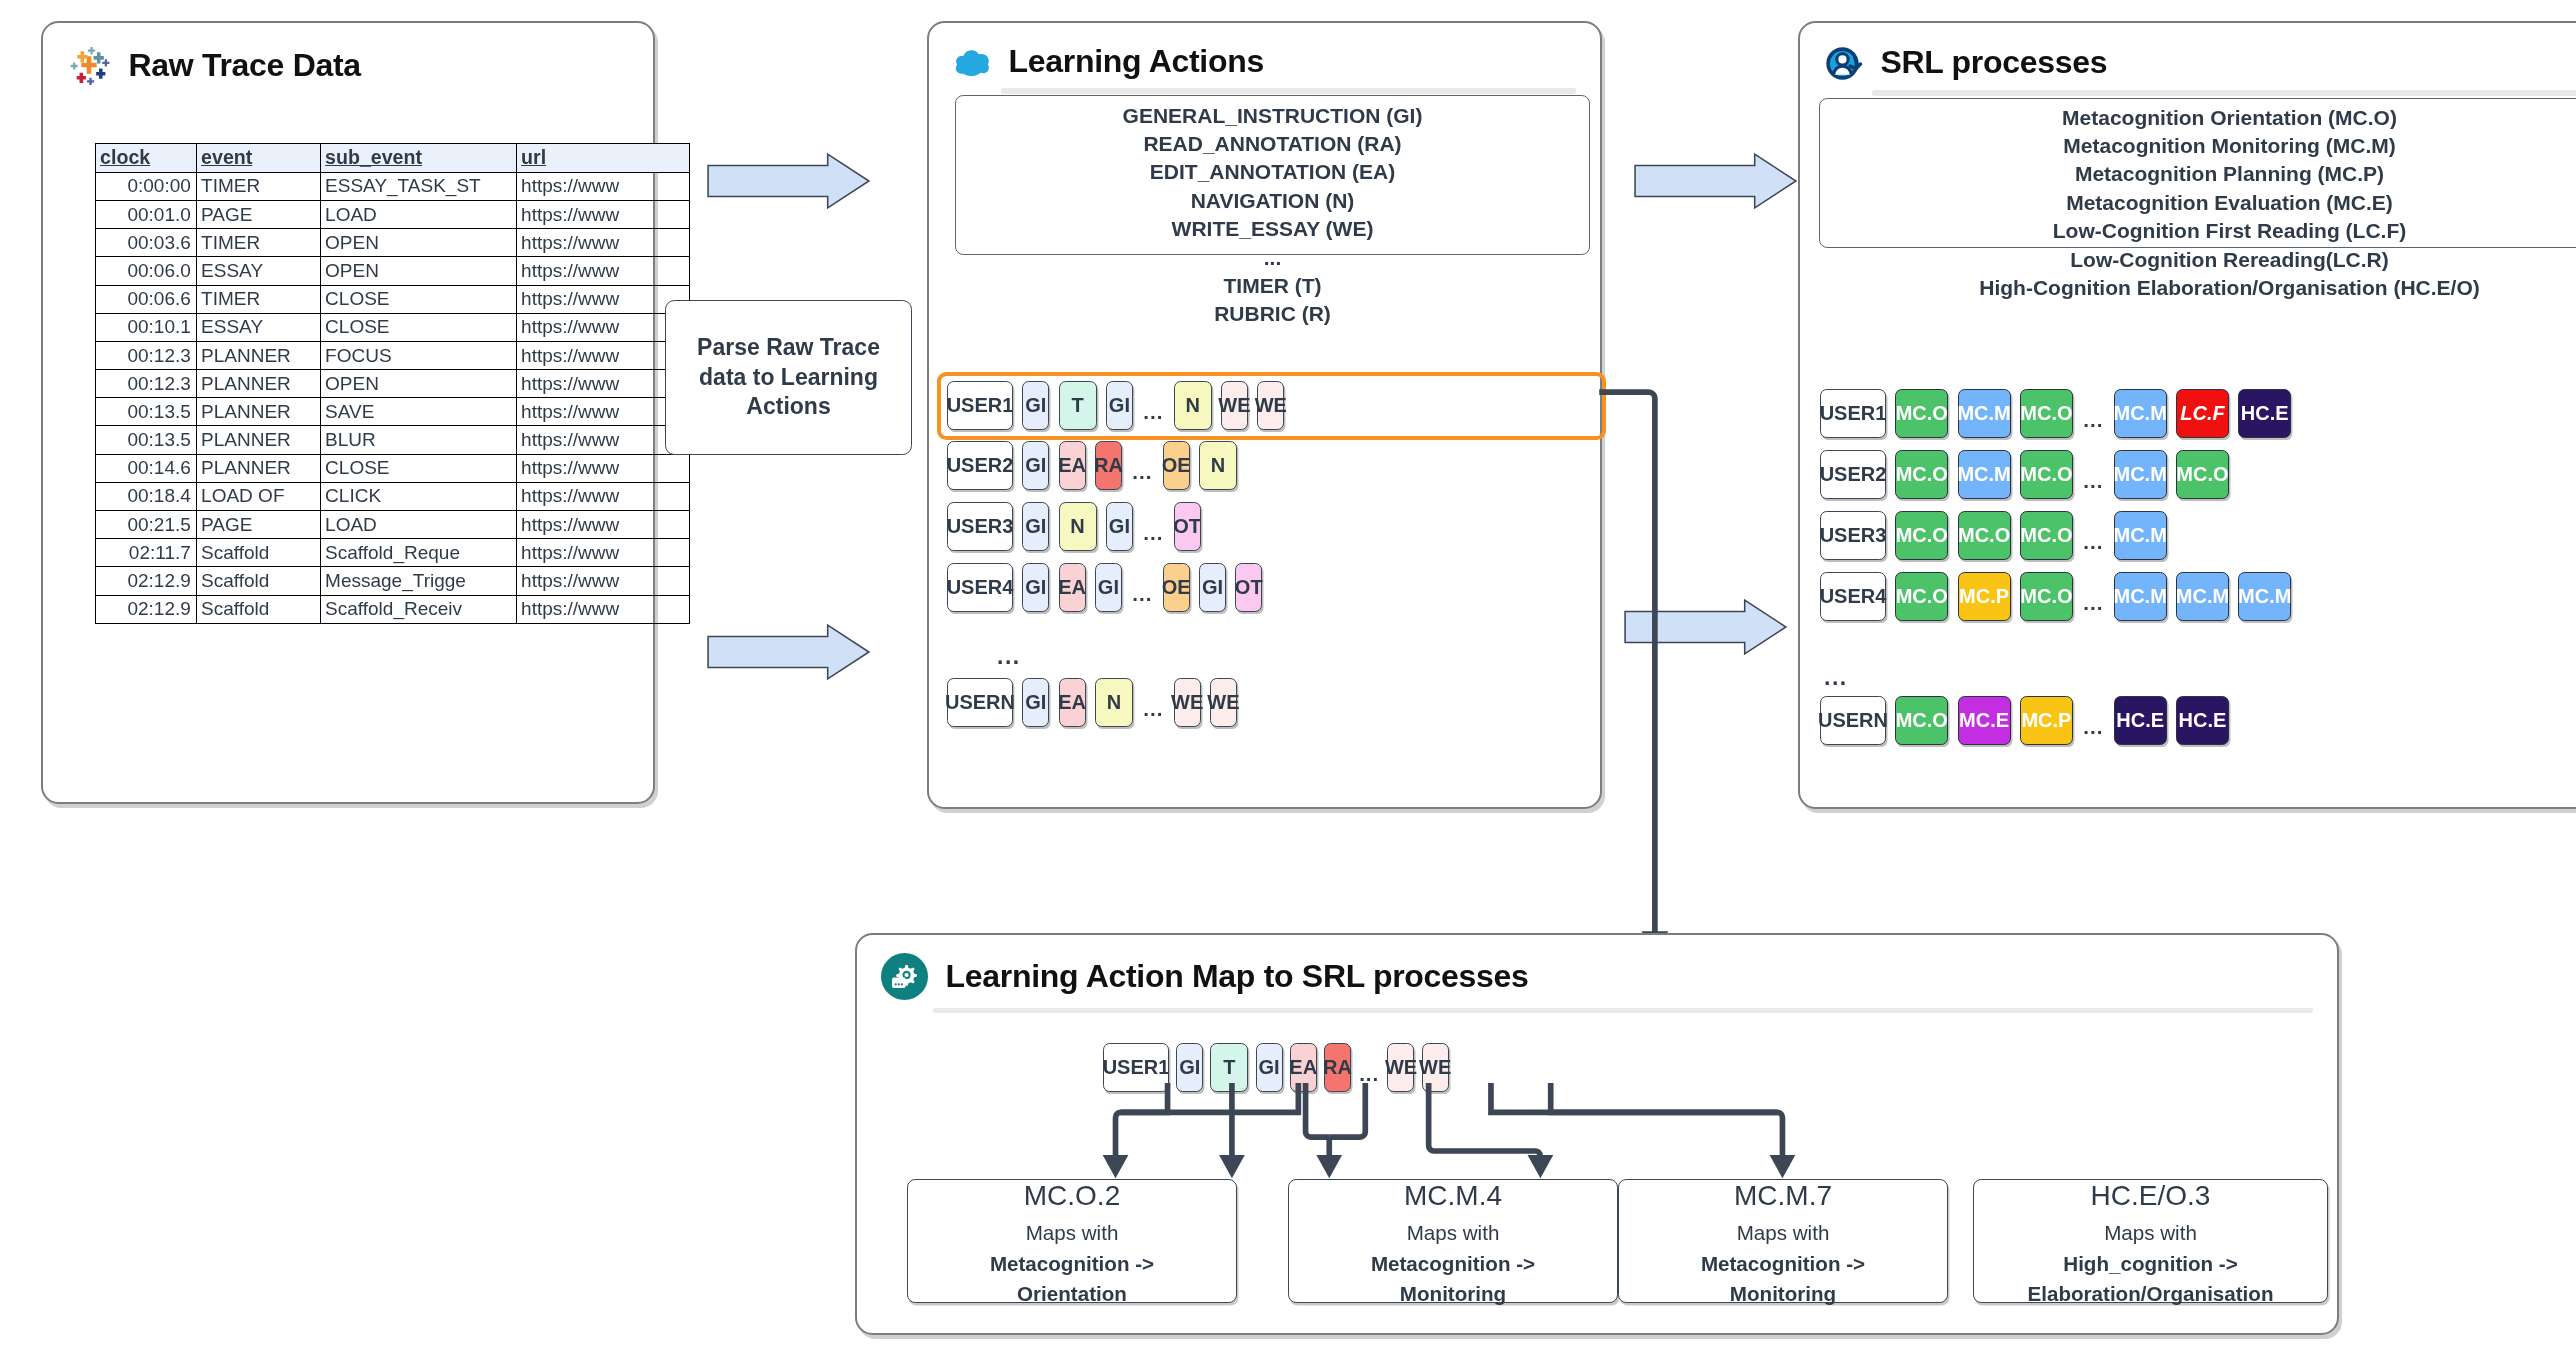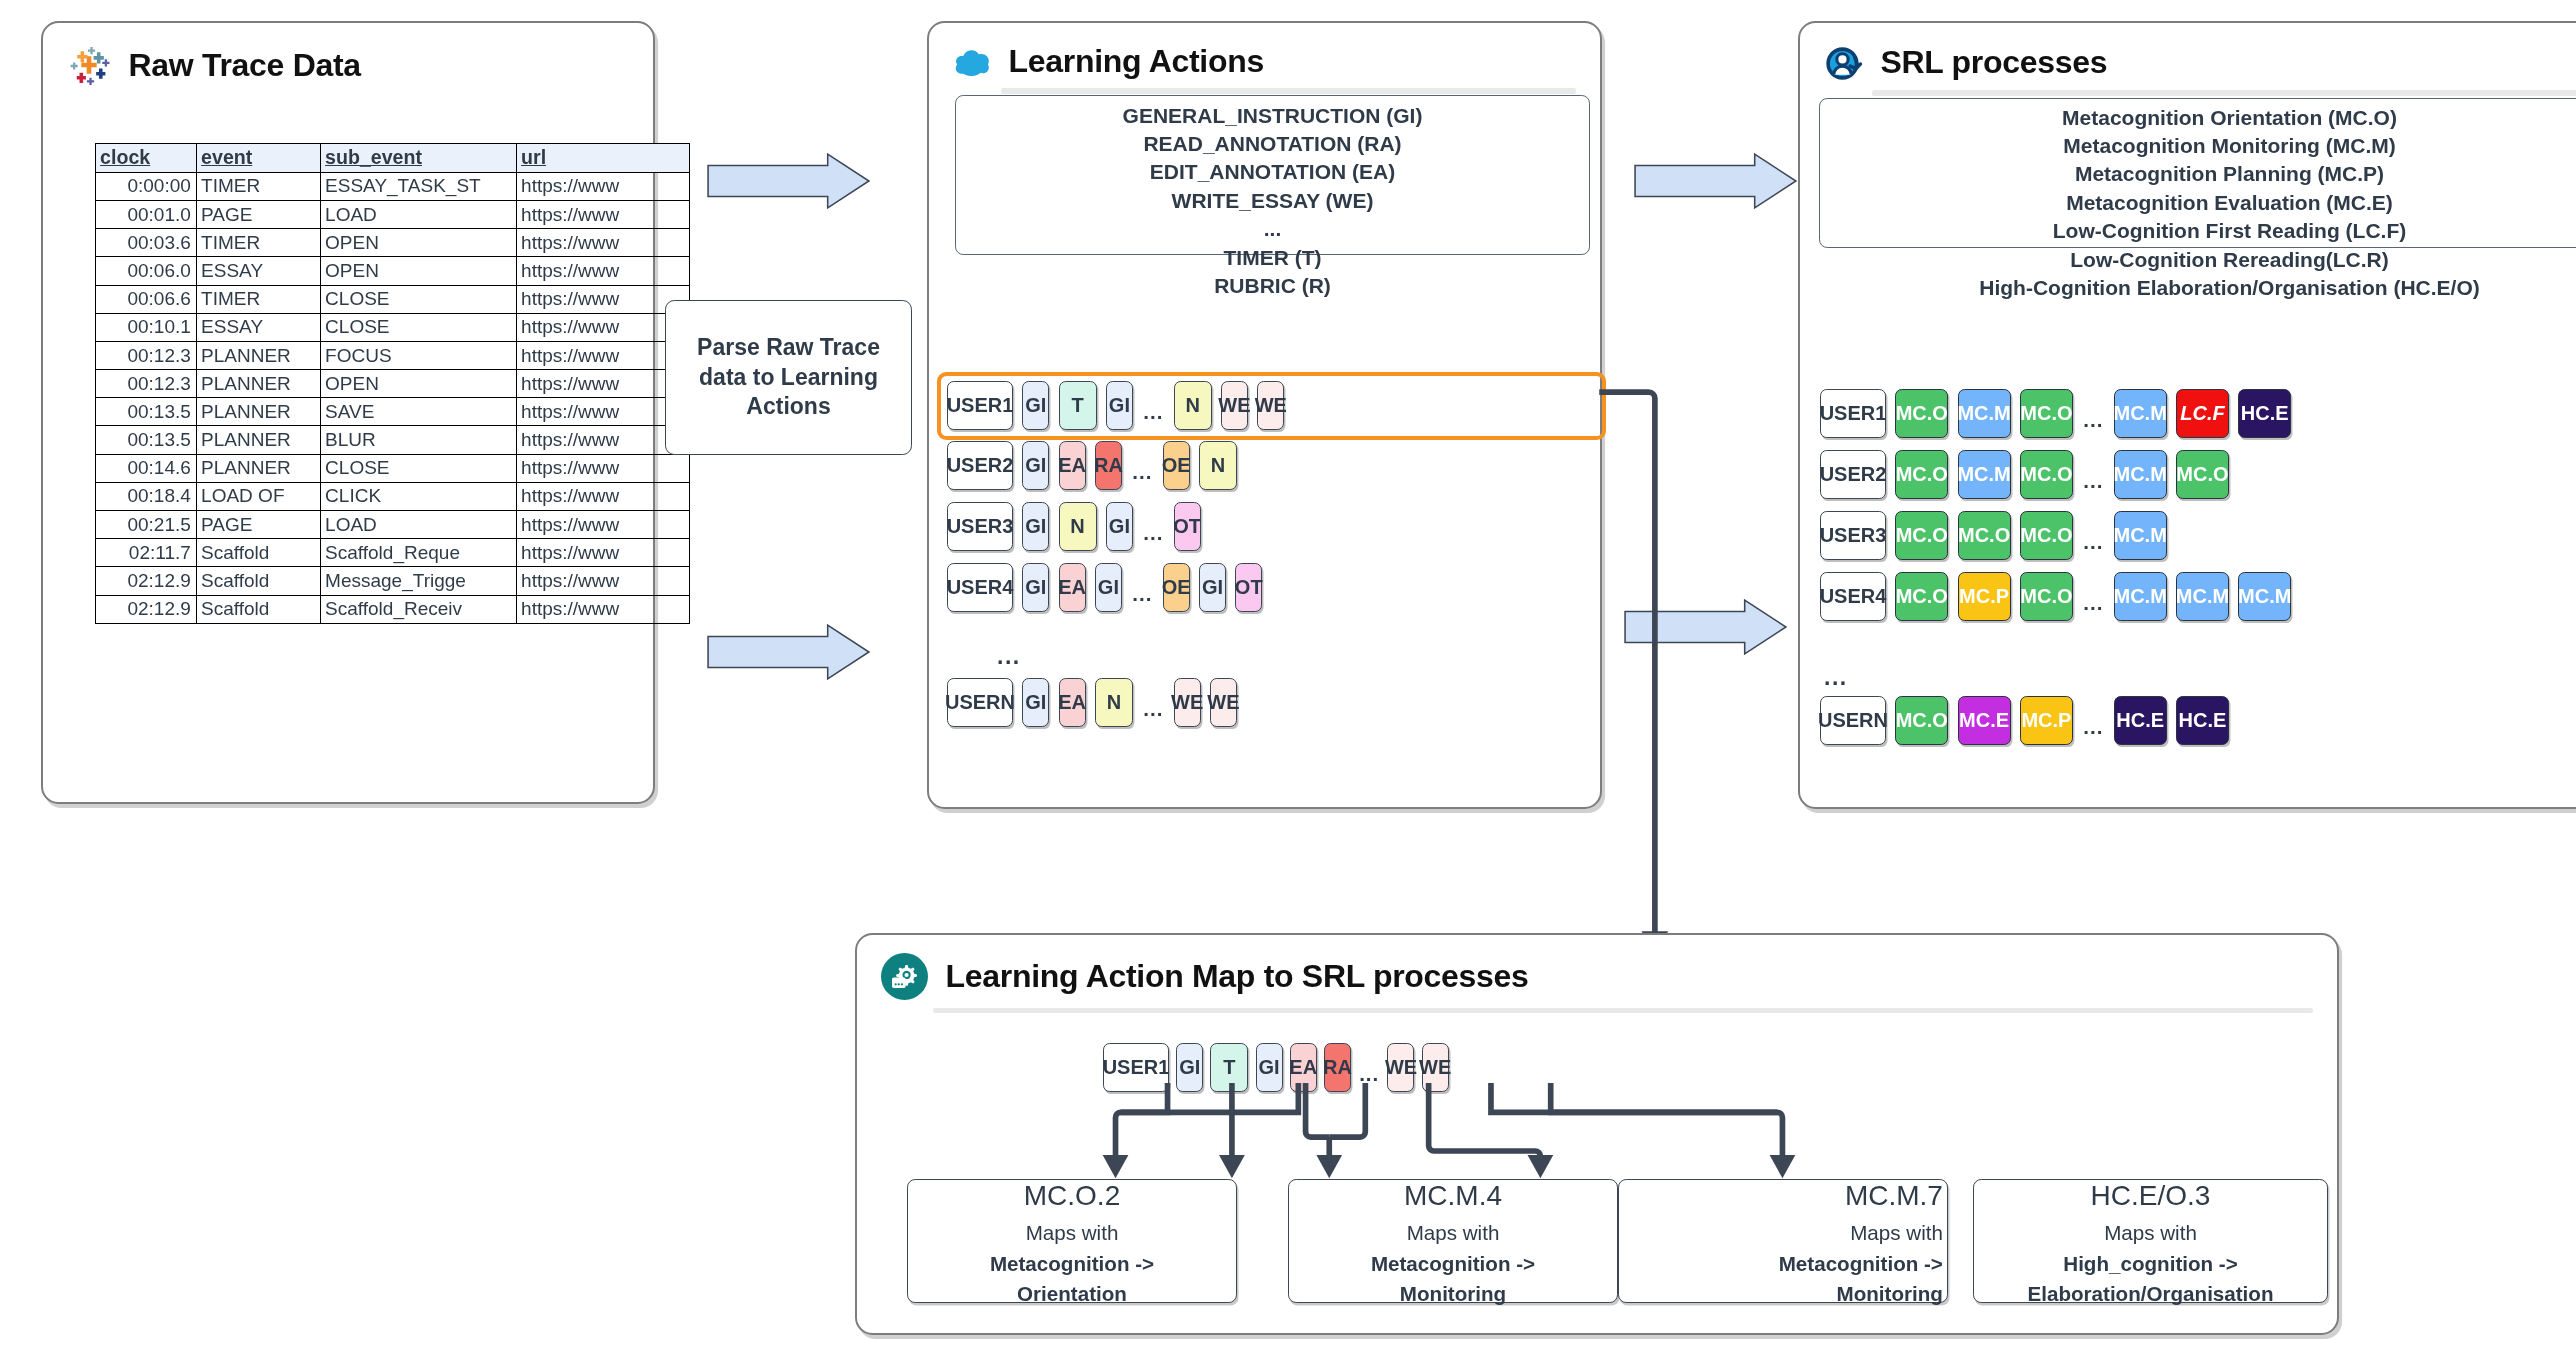--- a/index.html
+++ b/index.html
@@ -230,20 +230,21 @@
       </svg>
     </span>
     <span class="panel-title">Learning Actions</span>
   </div>
   <div class="hr"></div>
 
   <div class="listbox" style="left:26px;top:72px;width:635px;height:160px;padding-top:6.2px;" id="la-legend">
       <div>GENERAL_INSTRUCTION (GI)</div>
       <div>READ_ANNOTATION (RA)</div>
       <div>EDIT_ANNOTATION (EA)</div>
+      <div>NAVIGATION (N)</div>
       <div>WRITE_ESSAY (WE)</div>
       <div>...</div>
       <div>TIMER (T)</div>
       <div>RUBRIC (R)</div>
     </div>
 </div>
 
 <div id="la-rows">
     <div class="row" style="left: 947px; top: 381px;">
       <div class="chip user">USER1</div>
@@ -451,21 +452,21 @@
       <div class="mw">Maps with</div>
       <div class="strongline">Metacognition -&gt;</div>
       <div class="strongline">Orientation</div>
     </div>
     <div class="mapbox" style="left: 1288px; top: 1179px; width: 330px; height: 124px;">
       <div class="code">MC.M.4</div>
       <div class="mw">Maps with</div>
       <div class="strongline">Metacognition -&gt;</div>
       <div class="strongline">Monitoring</div>
     </div>
-    <div class="mapbox" style="left: 1618px; top: 1179px; width: 330px; height: 124px; align-items: flex-end;">
+    <div class="mapbox" style="left: 1618px; top: 1179px; width: 330px; height: 124px;">
       <div class="code">MC.M.7</div>
       <div class="mw">Maps with</div>
       <div class="strongline">Metacognition -&gt;</div>
       <div class="strongline">Monitoring</div>
     </div>
     <div class="mapbox" style="left: 1973px; top: 1179px; width: 355px; height: 124px;">
       <div class="code">HC.E/O.3</div>
       <div class="mw">Maps with</div>
       <div class="strongline">High_cognition -&gt;</div>
       <div class="strongline">Elaboration/Organisation</div>

